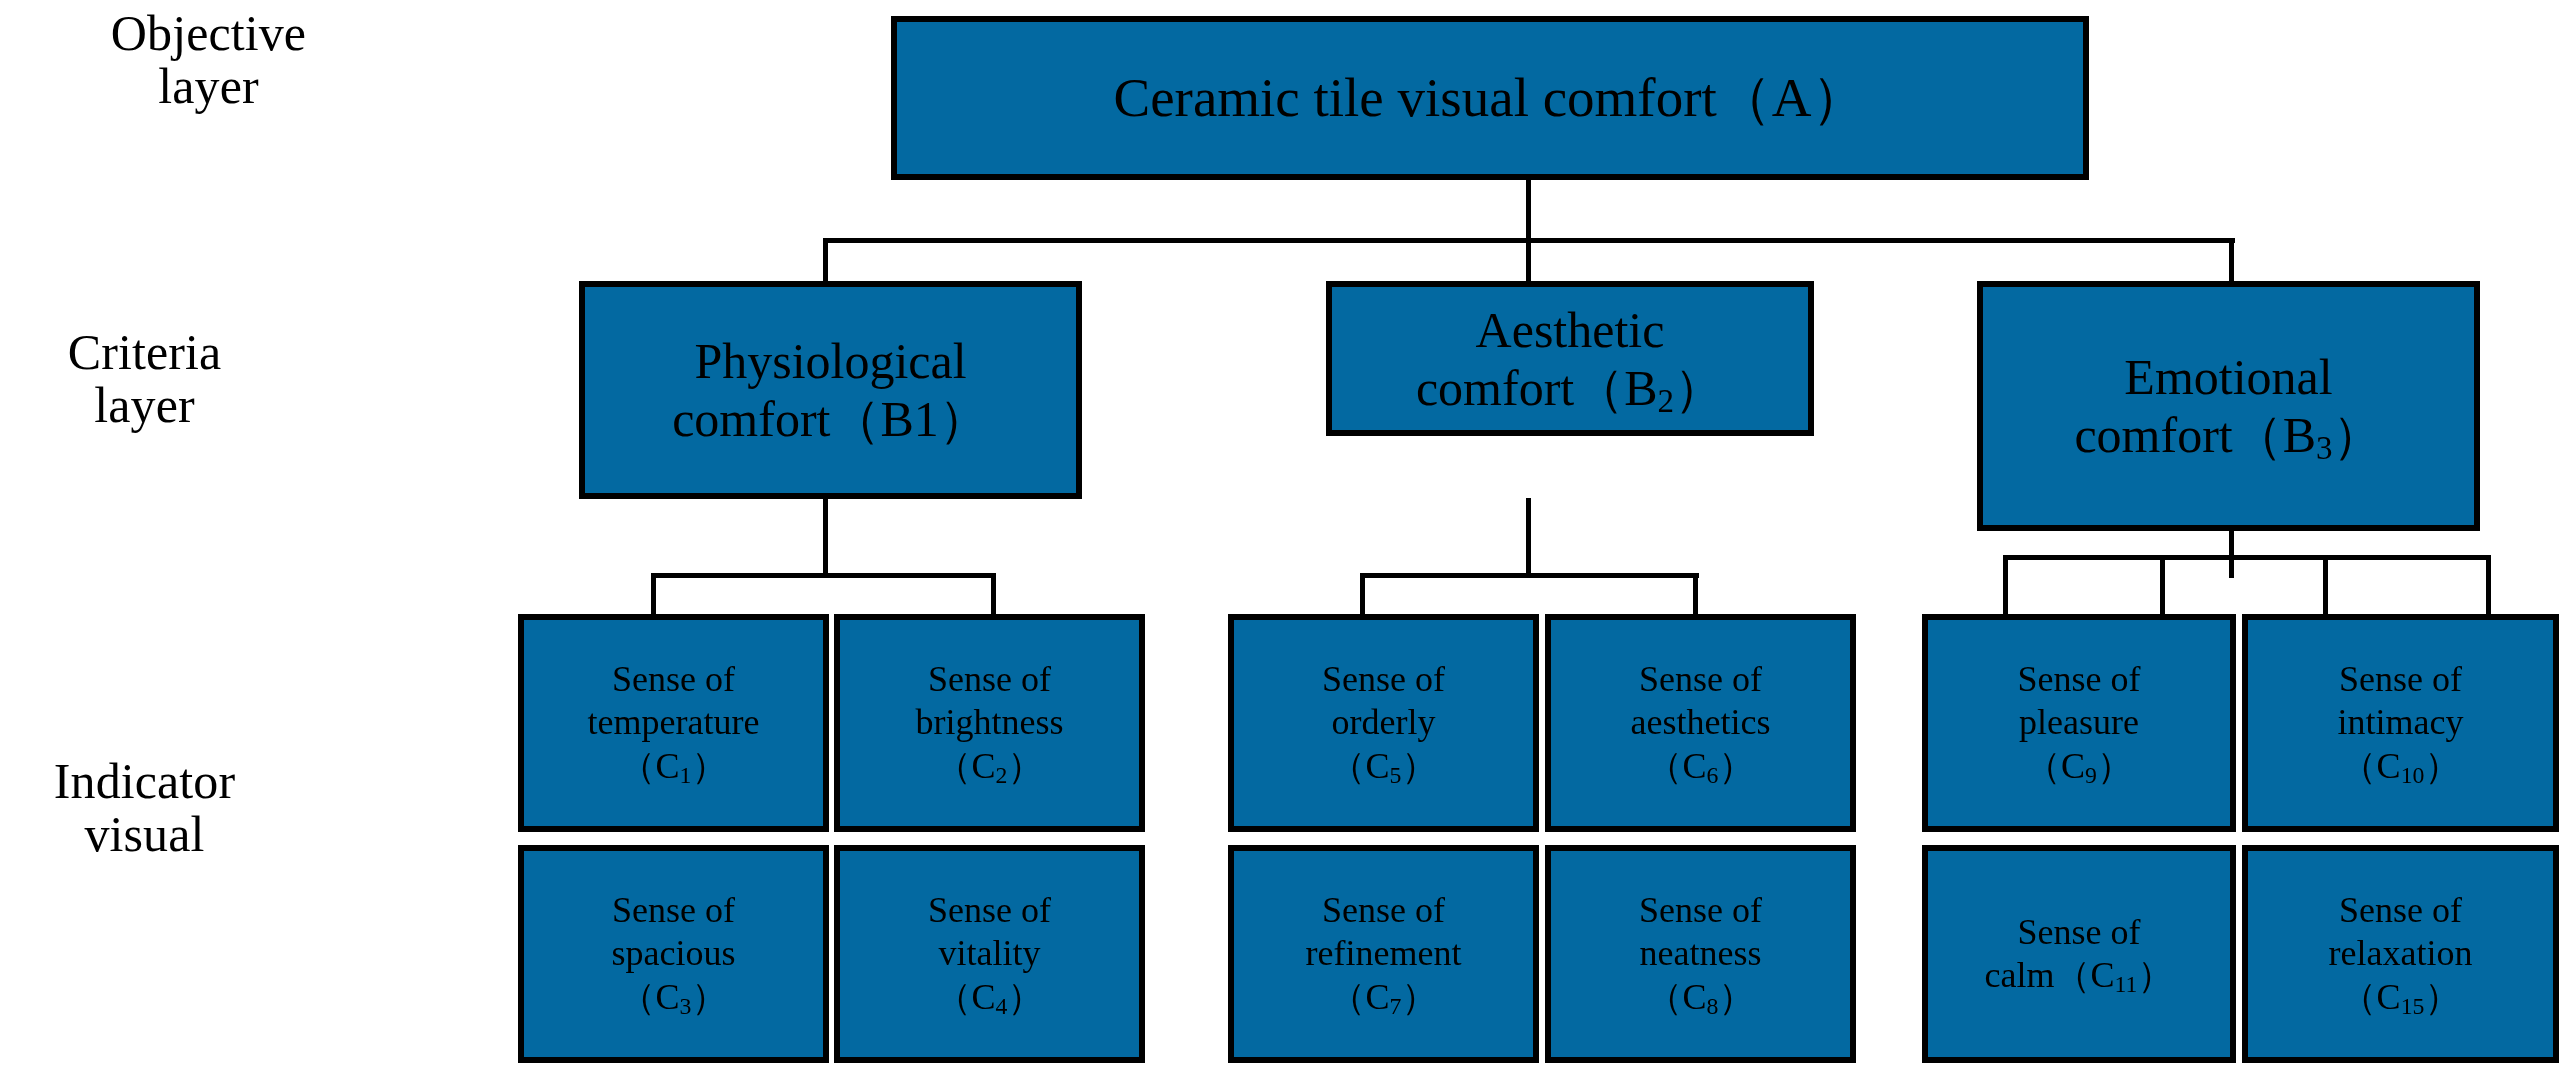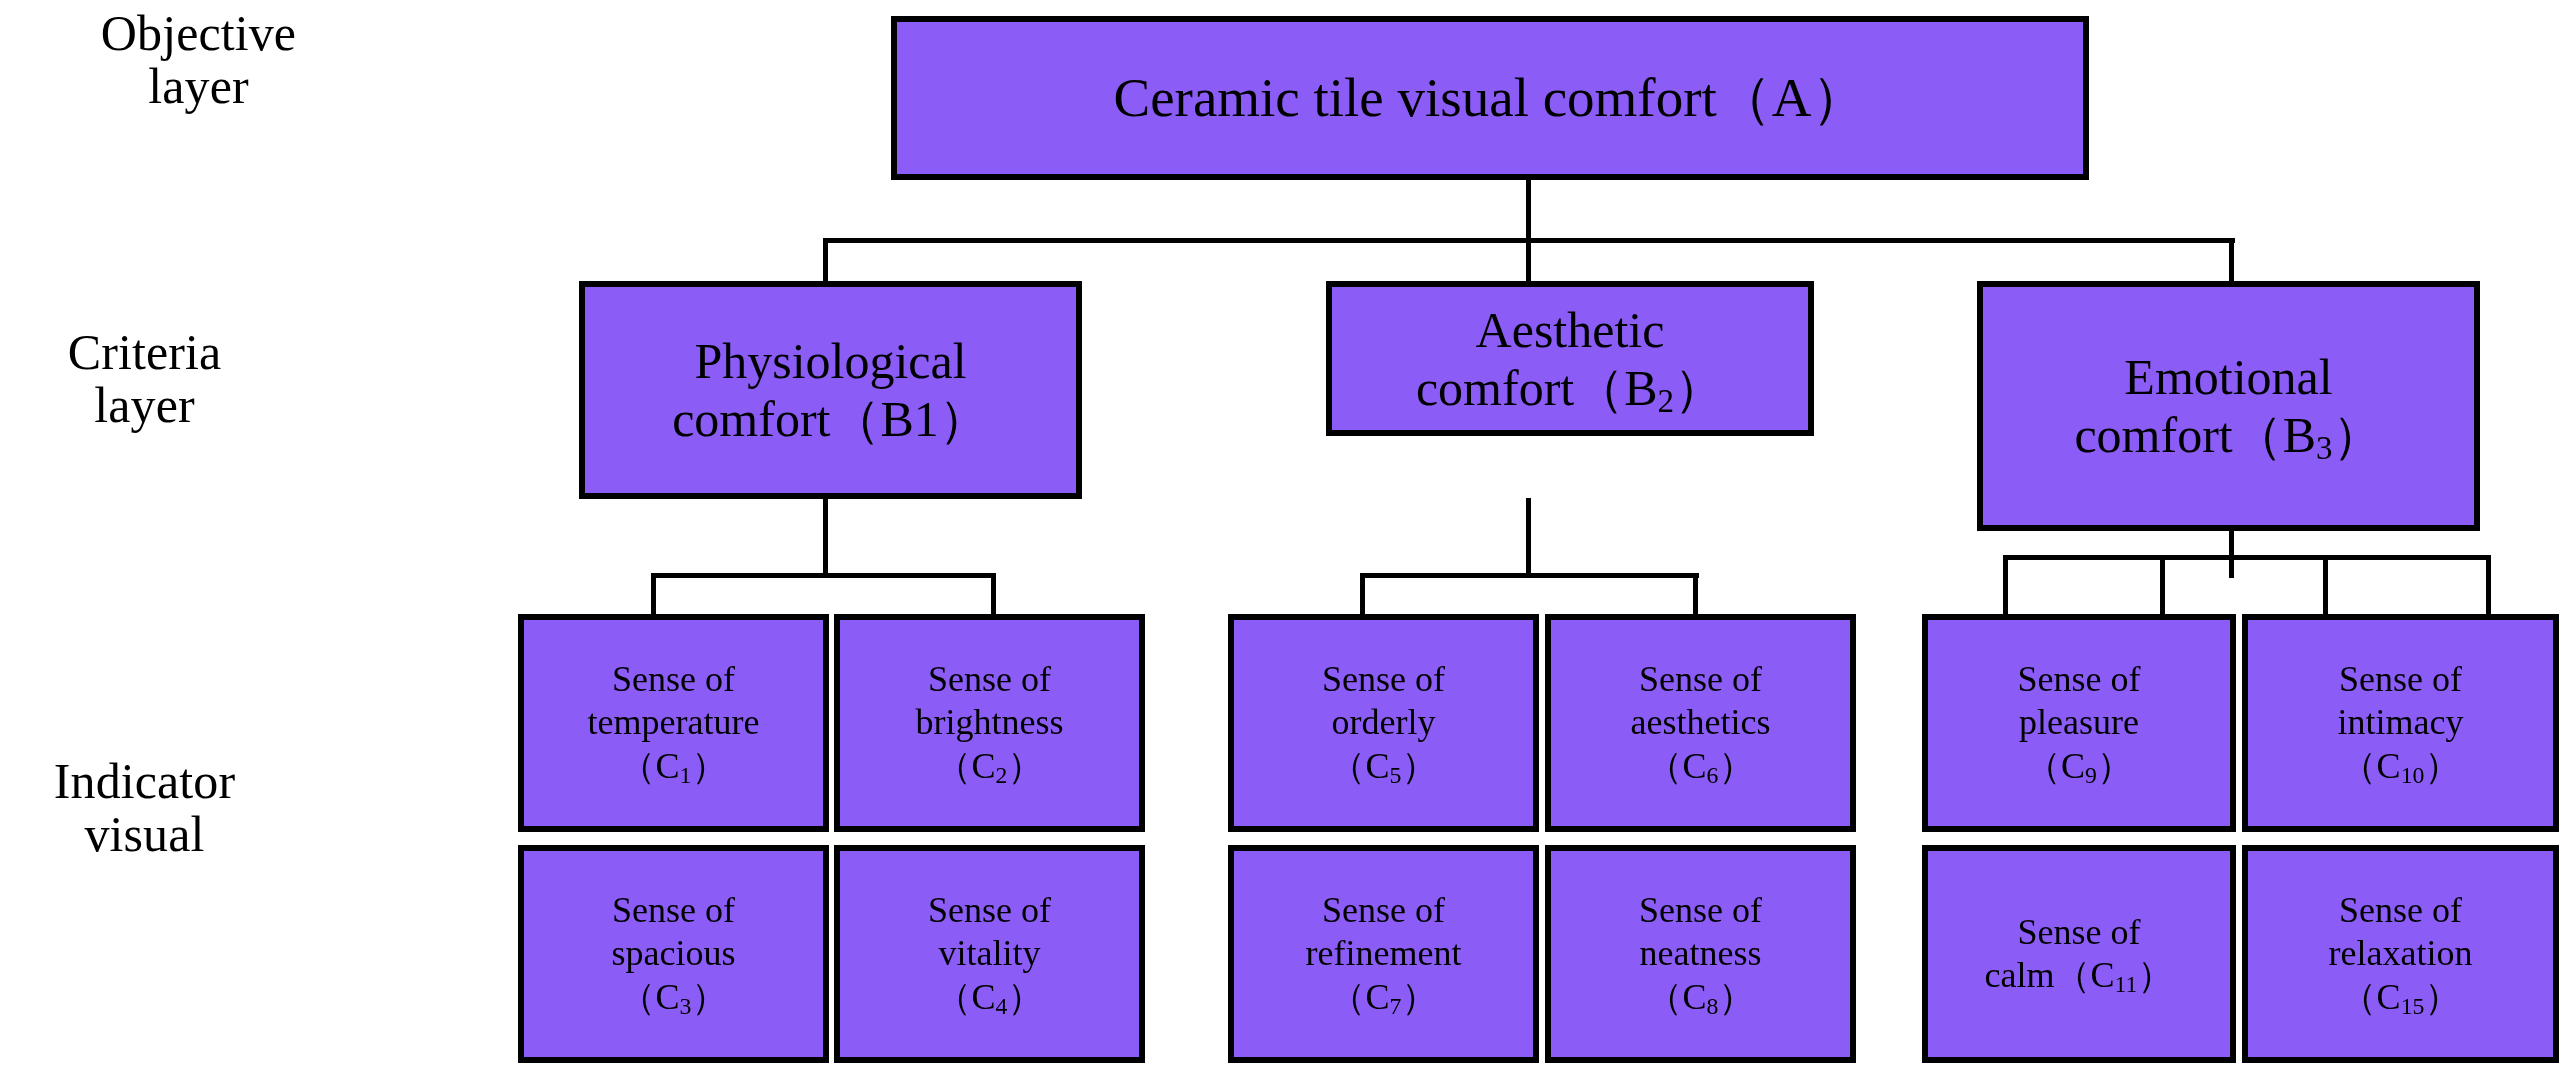--- a/index.html
+++ b/index.html
@@ -26,21 +26,21 @@
     color: #000;
     white-space: pre-line;
     letter-spacing: 0.1px;
   }
 
   
   .node {
     position: absolute;
     box-sizing: border-box;
     border: 6.7px solid #000;
-    background: #8b5cf6;
+    background: #0369a1;
     display: flex;
     align-items: center;
     justify-content: center;
     text-align: center;
     z-index: 3;
   }
   .node .txt {
     display: block;
     width: 100%;
     white-space: pre-line;
@@ -71,21 +71,21 @@
     font-size: 0.66em;
     vertical-align: -0.22em;
     line-height: 0;
   }
 </style>
 </head>
 <body>
 
 <div id="stage">
 
-  <div class="layer-label" style="left:6px; top:7.4px; width:289px;padding-left:48px;">Objective
+  <div class="layer-label" style="left:16px; top:7.4px; width:289px;padding-left:48px;">Objective
 layer</div>
 
   <div class="layer-label" style="left:0px; top:326px; width:289px;">Criteria
 layer</div>
 
   <div class="layer-label" style="left:0px; top:755px; width:289px;">Indicator
 visual</div>
 
   <div class="vline" style="left:1526px; top:180px; height:63px;"></div>
 

